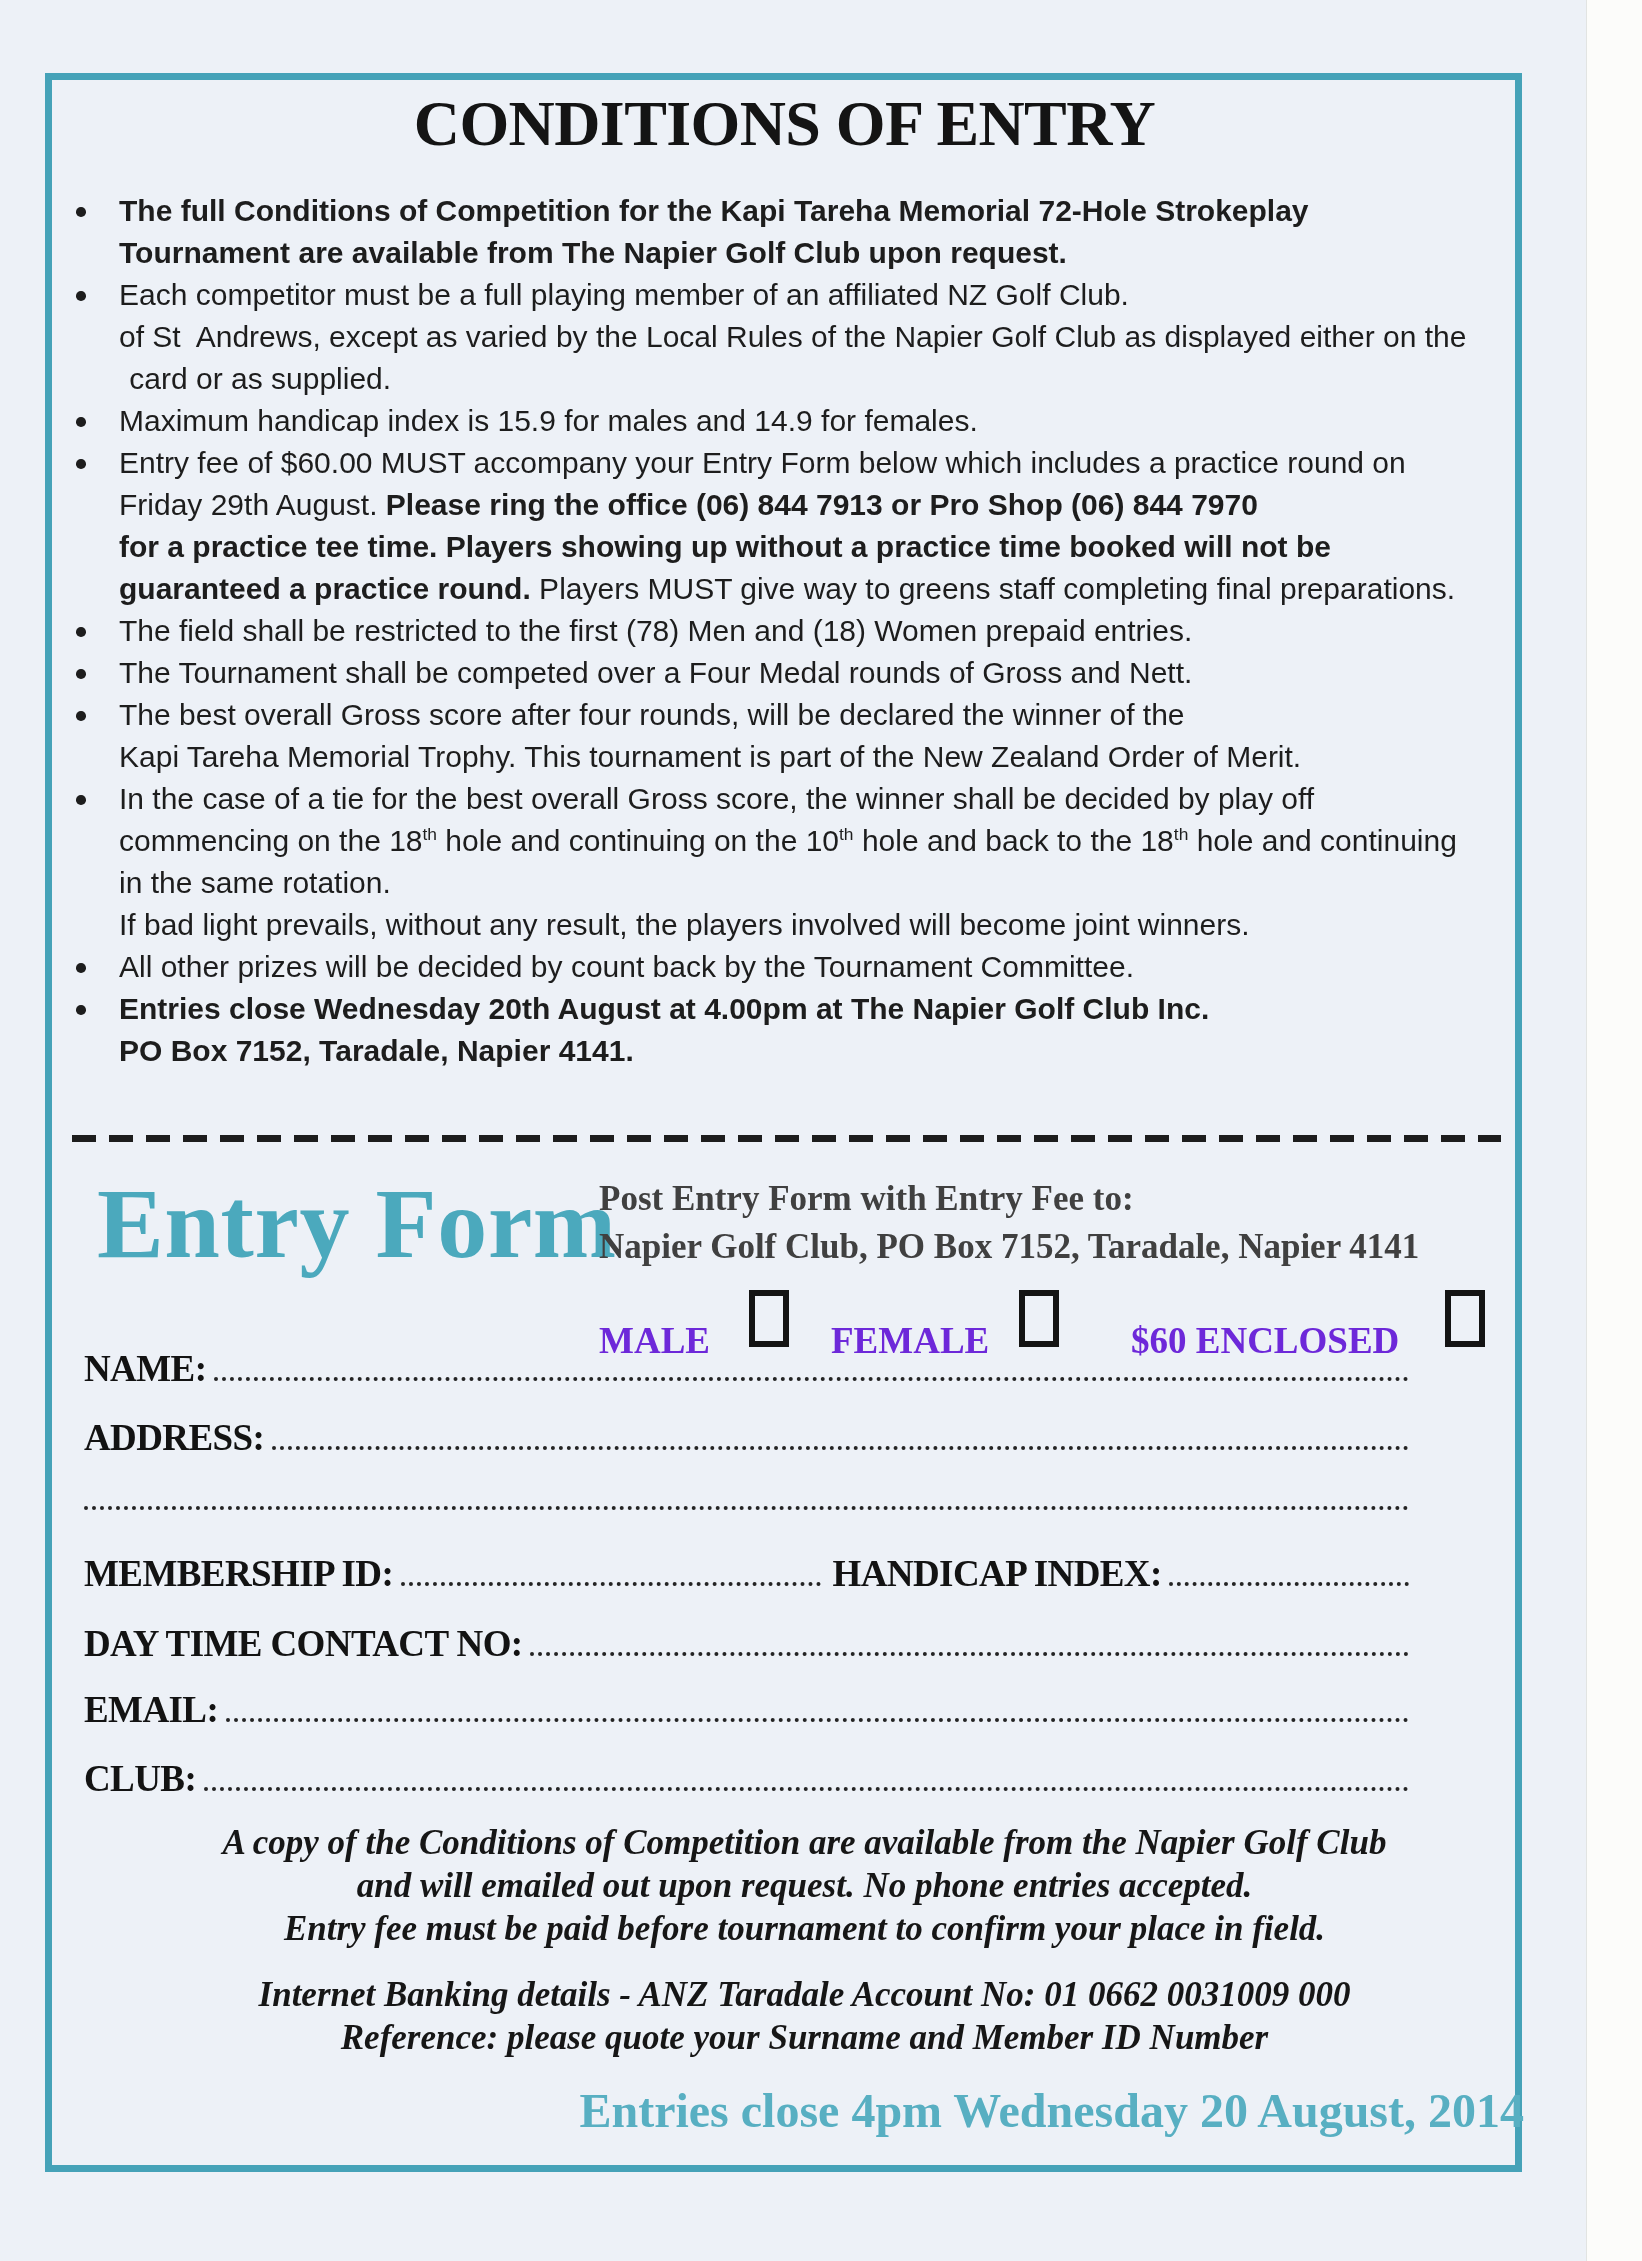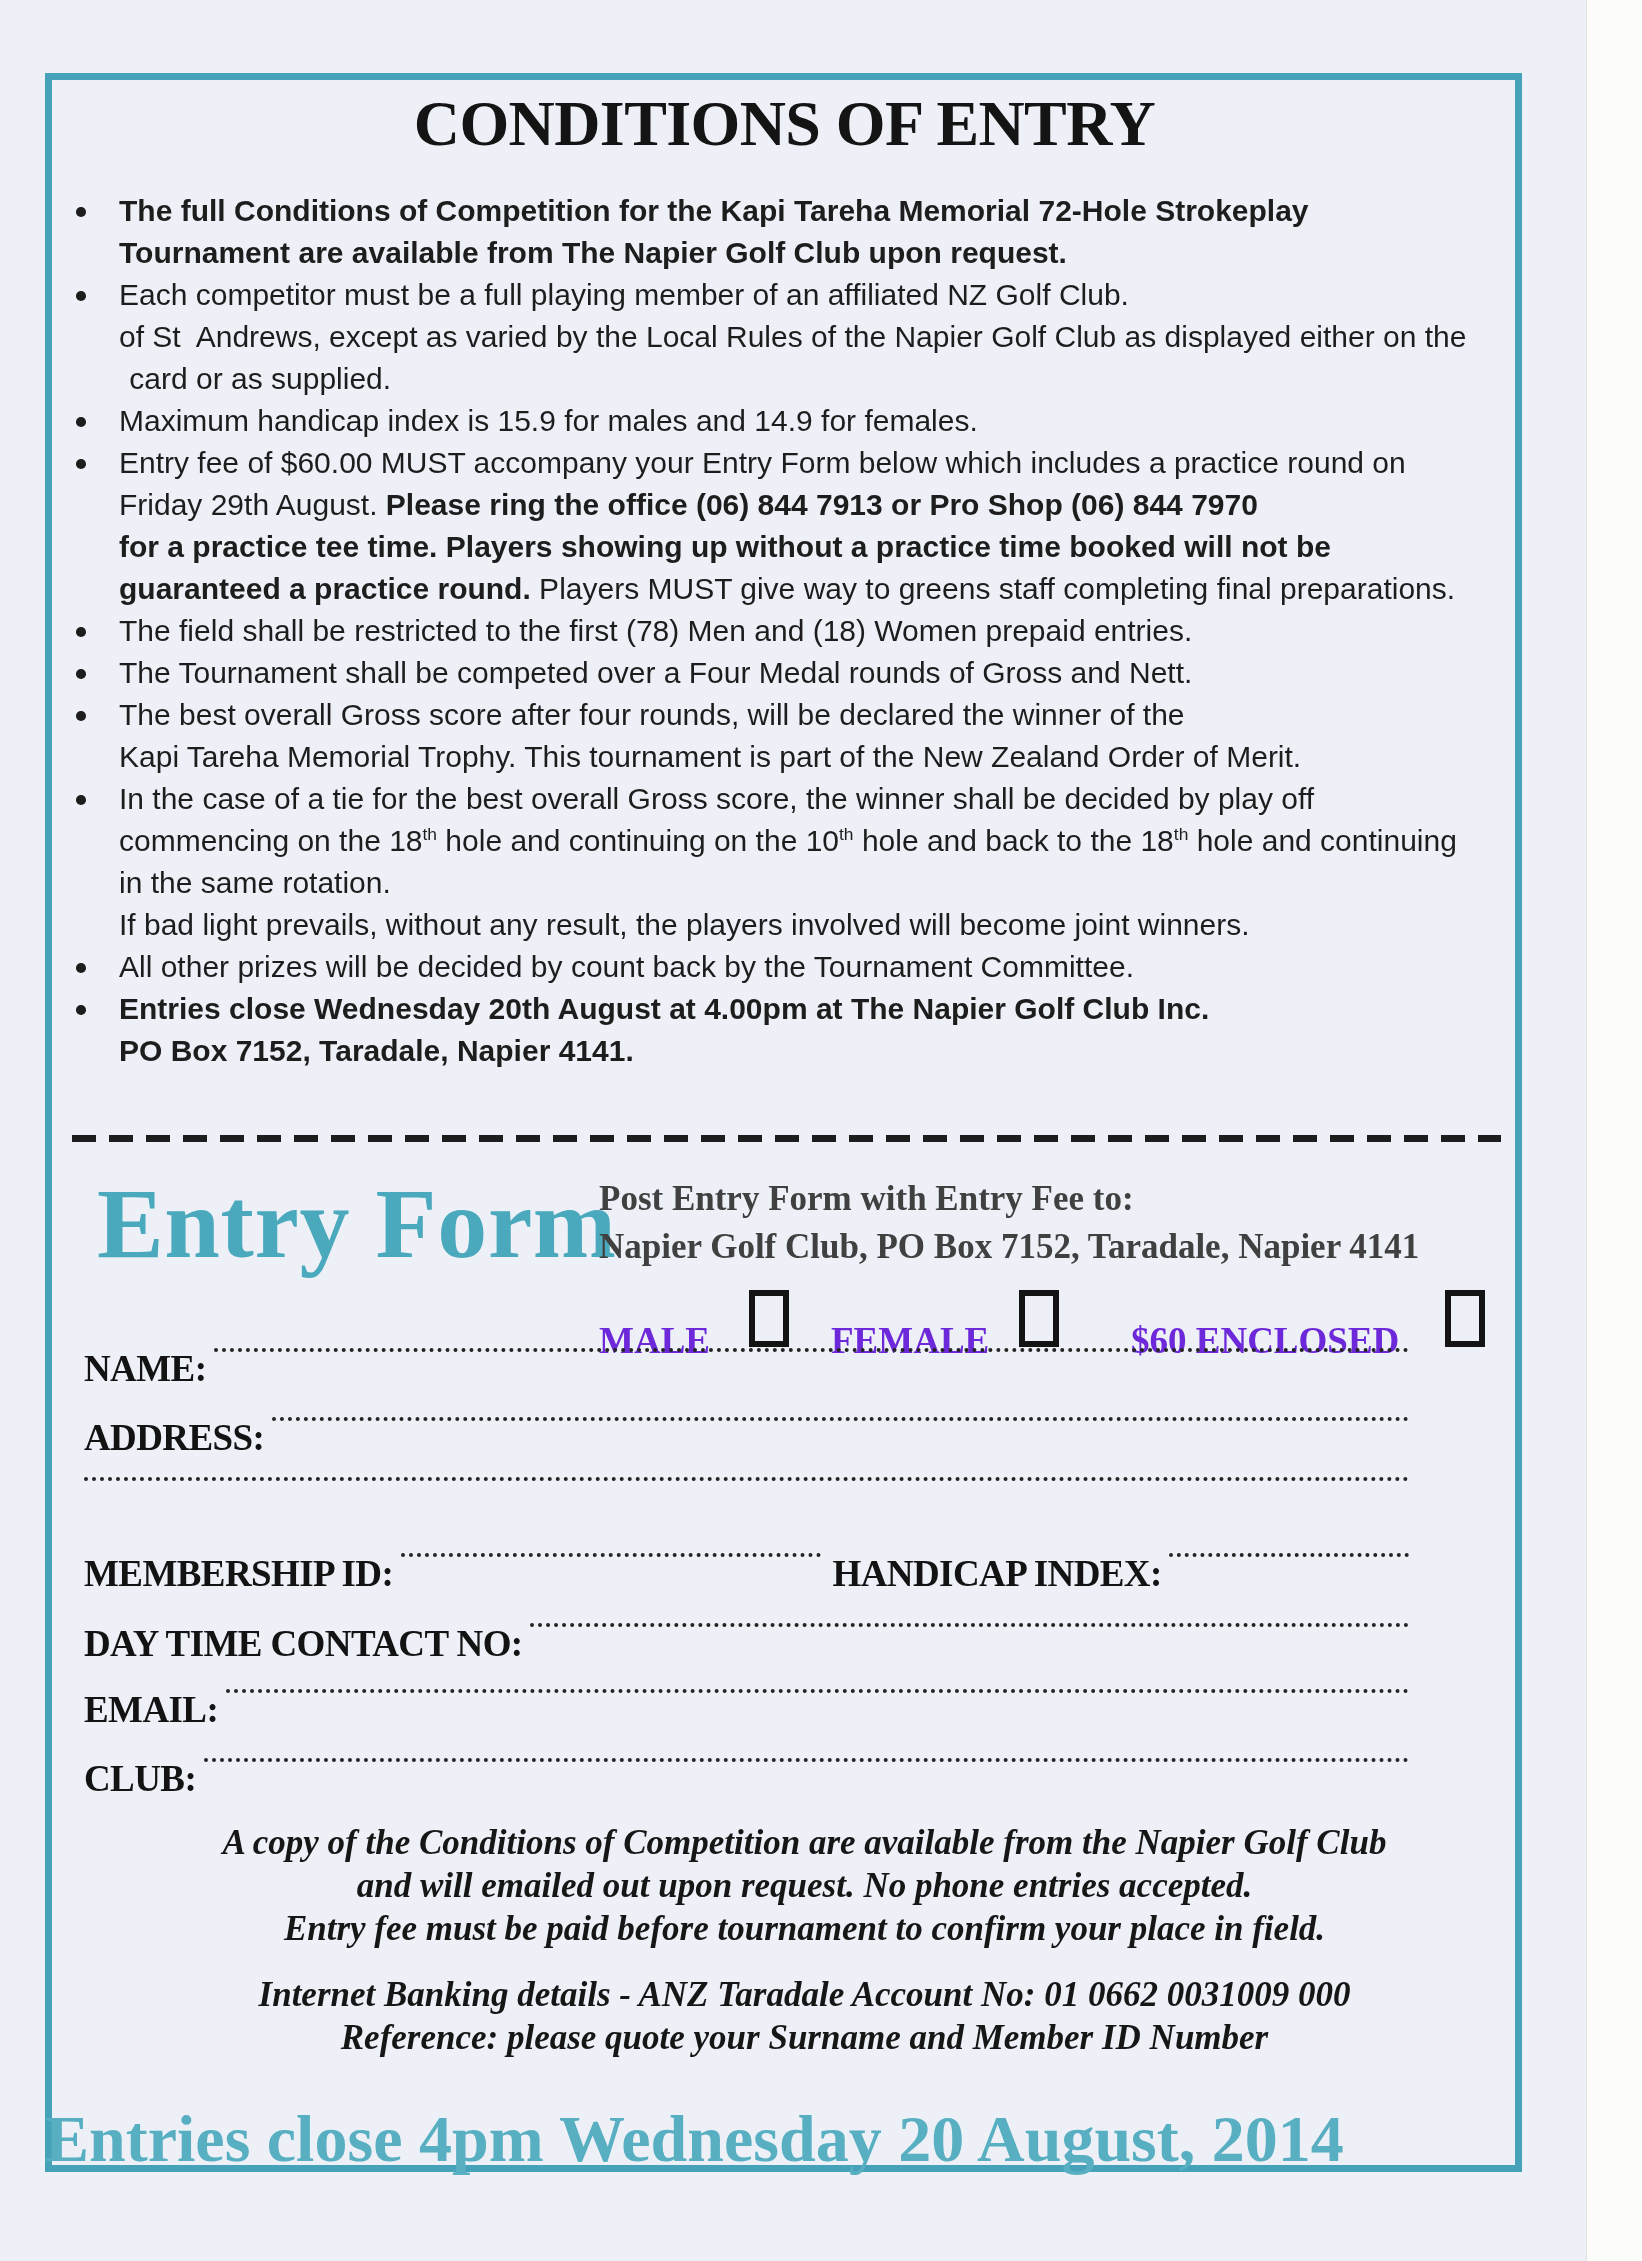--- a/index.html
+++ b/index.html
@@ -52,43 +52,42 @@
   .cblabel{
     position:absolute;font-family:"Liberation Serif",serif;font-weight:700;
     font-size:37px;line-height:37px;color:#6d28d9;white-space:pre;margin-top:8px;
   }
   .cbox{
     position:absolute;width:28px;height:45px;border:6.4px solid #141414;background:transparent;
   }
   
   .frow{
     position:absolute;left:84px;width:1328px;height:41px;
-    display:flex;
+    display:flex;align-items:flex-end;
   }
   .flabel{
     font-family:"Liberation Serif",serif;font-weight:700;font-size:37px;line-height:41px;
     letter-spacing:-0.6px;color:#131313;white-space:pre;
   }
   .leader{flex:1 1 0;height:0;border-bottom:4.5px dotted #242424;margin:0 2.6px 7.7px 7.7px;}
   .leader.mid{flex:1.75 1 0;margin-right:11.6px;}
   .leader.only{margin-left:0;}
   
   .notes,.banking{
     position:absolute;left:45px;width:1479px;text-align:center;
     font-family:"Liberation Serif",serif;font-style:italic;font-weight:700;
     font-size:35px;color:#161616;padding-left:20px;
   }
   .notes{top:1821px;line-height:43px;}
   .banking{top:1973px;line-height:43px;}
   
   .footer{
-    position:absolute;left:45px;top:2086px;width:1479px;text-align:left;
-    font-family:"Liberation Serif",serif;font-weight:700;font-size:66px;line-height:1.05;
+    position:absolute;left:45px;top:2086px;width:1479px;text-align:right;
+    font-family:"Liberation Serif",serif;font-weight:700;font-size:48px;line-height:1.05;
     color:var(--teal-footer);
-    margin-top:18px;
   }
 </style>
 </head>
 <body>
 
 <div class="paper"></div>
 <div class="scan-edge"></div>
 <div class="border-box"></div>
 
 <h1 class="title">CONDITIONS OF ENTRY</h1>

